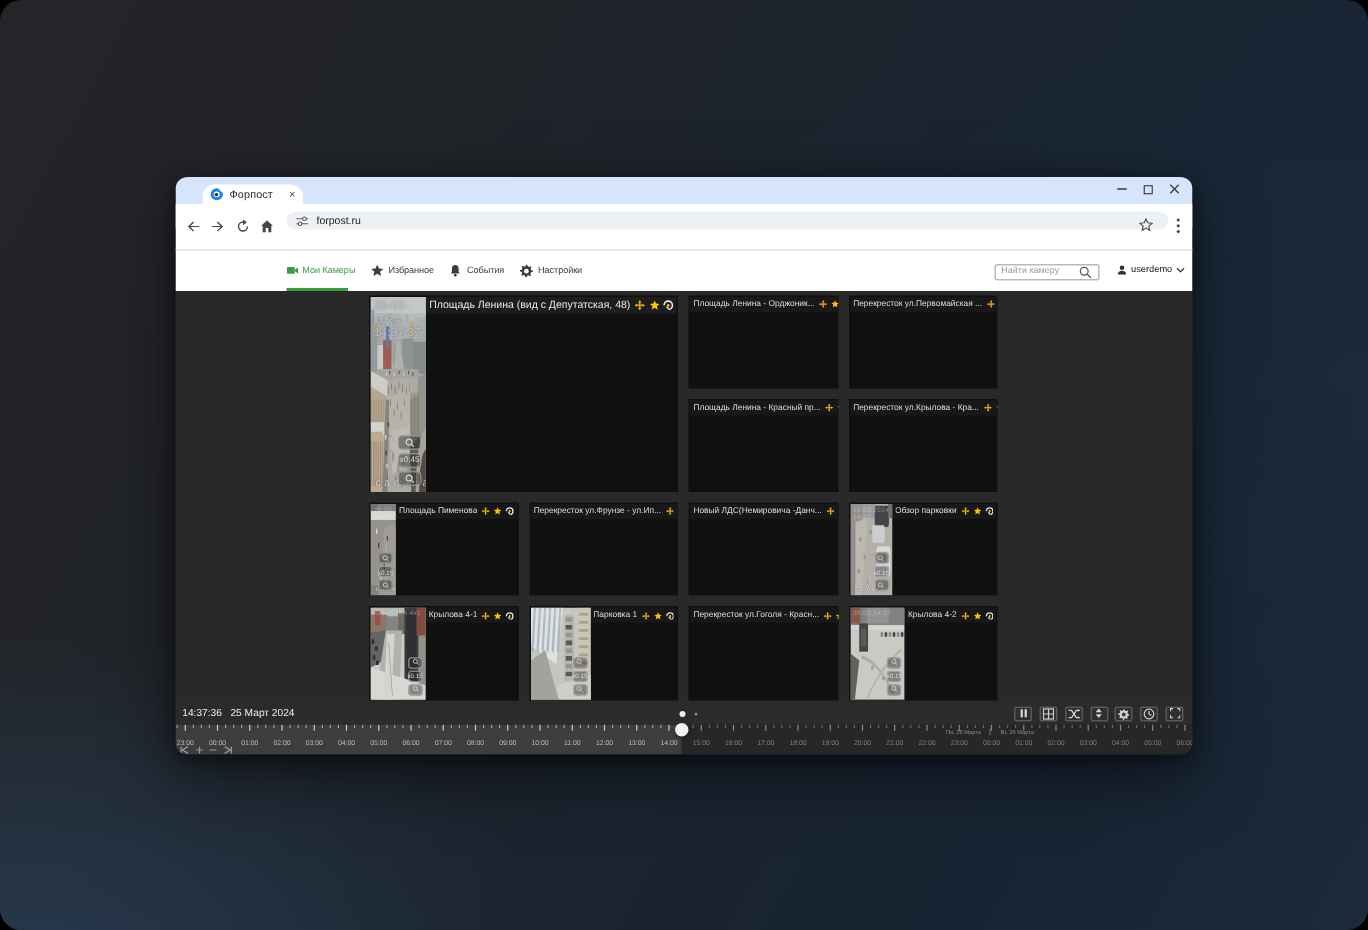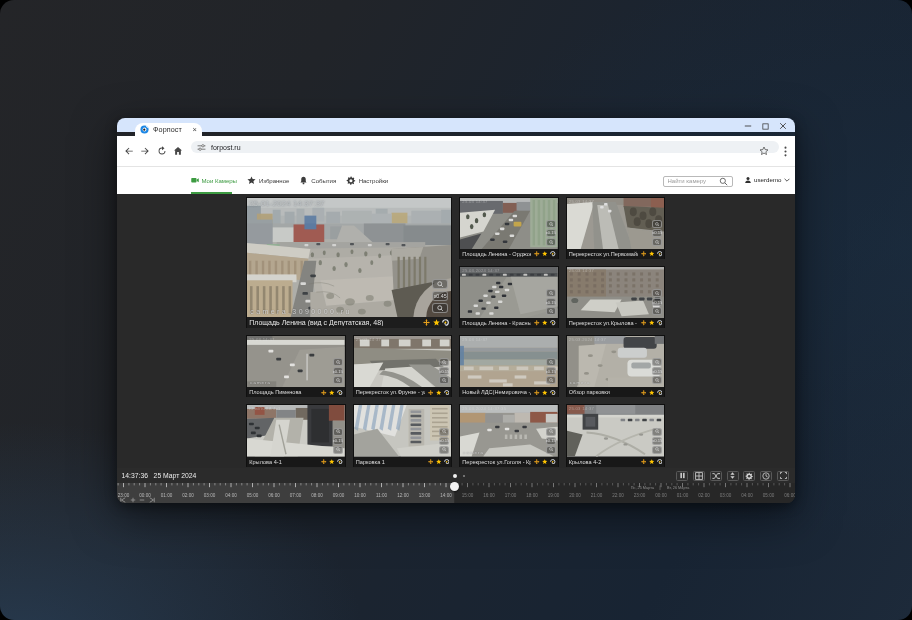--- a/index.html
+++ b/index.html
@@ -1,21 +1,21 @@
 <!DOCTYPE html>
 <html><head><meta charset="utf-8"><style>
 *{margin:0;padding:0;box-sizing:border-box}
 html,body{width:912px;height:620px;background:#000;font-family:"Liberation Sans",sans-serif;overflow:hidden}
 .backdrop{position:absolute;left:0;top:0;width:912px;height:620px;border-radius:14px;
  background:
  radial-gradient(560px 360px at 2% 104%, rgba(44,78,114,0.50), rgba(44,78,114,0) 62%),
  radial-gradient(700px 420px at 100% 40%, rgba(28,48,68,0.45), rgba(28,48,68,0) 70%),
  linear-gradient(118deg,#242528 0%,#212429 28%,#1b2430 55%,#182433 78%,#1d2a3a 100%);}
 .win{position:absolute;left:116.5px;top:118px;width:678.5px;height:385px;border-radius:8px;overflow:hidden;box-shadow:0 14px 44px rgba(0,0,0,0.5),0 3px 12px rgba(0,0,0,0.4)}
-.tabbar{position:absolute;left:0;top:0;width:100%;height:14px;background:#d6e5fc}
+.tabbar{position:absolute;left:0;top:0;width:100%;height:34px;background:#d6e5fc}
 .tab{position:absolute;left:18.5px;top:4.5px;width:67px;height:13.5px;background:#fff;border-radius:8px 8px 0 0;display:flex;align-items:center;padding:0 5px}
 .tab .fav{width:9px;height:10px;margin-right:4px;display:flex;align-items:center}
 .tab .tname{font-size:7.2px;color:#2a2a2a;flex:1;letter-spacing:0.1px}
 .tab .tx{font-size:7.5px;color:#444;line-height:7px}
 .winctl{position:absolute;right:8px;top:4px;display:flex;gap:10px;align-items:center;color:#3c3c3c}
 .toolbar{position:absolute;left:0;top:18px;width:100%;height:30px;background:#fff}
 .navbtns{position:absolute;left:7px;top:9.5px;display:flex;gap:6.5px;align-items:center}
 .navbtns>div{width:10px;height:11px;display:flex;align-items:center;justify-content:center}
 .pill{position:absolute;left:74.5px;top:5px;width:588px;height:12px;border-radius:6.5px;background:#eef1f4;display:flex;align-items:center;padding:0 6px}
 .pill .url{font-size:7px;color:#202124;margin-left:5px}
@@ -25,21 +25,21 @@
 .navitems{position:absolute;left:74px;top:0;height:100%;display:flex;align-items:center;gap:10px}
 .nvi{display:flex;align-items:center;gap:3px;font-size:6.1px;color:#3a3a3a;letter-spacing:-0.05px}
 .nvi.act{color:#3d9b42}
 .underline{position:absolute;left:74px;bottom:0;width:41px;height:2.5px;background:#3d9b42}
 .sbox{position:absolute;left:546px;top:8.5px;width:70.5px;height:11px;border:1px solid #b9b9b9;border-radius:2px;display:flex;align-items:center;padding:0 4px}
 .sbox .ph{font-size:6px;color:#9b9b9b;flex:1}
 .user{position:absolute;left:627px;top:8.5px;display:flex;align-items:center;gap:2.5px}
 .user .un{font-size:6.2px;color:#222}
 .content{position:absolute;left:0;top:76px;width:100%;height:274px;background:#292929}
 .grid{position:absolute;left:129.75px;top:2.5px;width:419px;height:270px;display:grid;grid-template-columns:repeat(4,99.5px);grid-template-rows:repeat(4,62.25px);gap:7px 7px}
-.tile{background:#101010;display:flex;flex-direction:column;overflow:hidden;padding:1px 1px 0 1px}
+.tile{background:#101010;display:flex;flex-direction:row;overflow:hidden;padding:1px 1px 0 1px}
 .tile.big{grid-column:1/3;grid-row:1/3}
 .timg{position:relative;flex:1;overflow:hidden;background:#555}
 .timg svg{display:block;filter:blur(0.4px) brightness(1.03)}
 .tbar{height:10px;background:#181818;display:flex;align-items:center;padding:0 2px;gap:3px}
 .tt{flex:1;font-size:5.6px;color:#dedede;white-space:nowrap;overflow:hidden}
 .tile.big .tt{font-size:7px;color:#e8e8e8}
 .tile.big .tbar{height:11px;background:#1d1d1d}
 .ti{display:flex;gap:2.5px;align-items:center}
 .ts{position:absolute;left:2px;top:1px;font-size:4.2px;color:rgba(235,235,235,0.38);letter-spacing:0.3px}
 .tile.big .ts{font-size:7.5px;color:rgba(195,200,202,0.8);text-shadow:0 0 2px rgba(90,95,100,0.8)}

